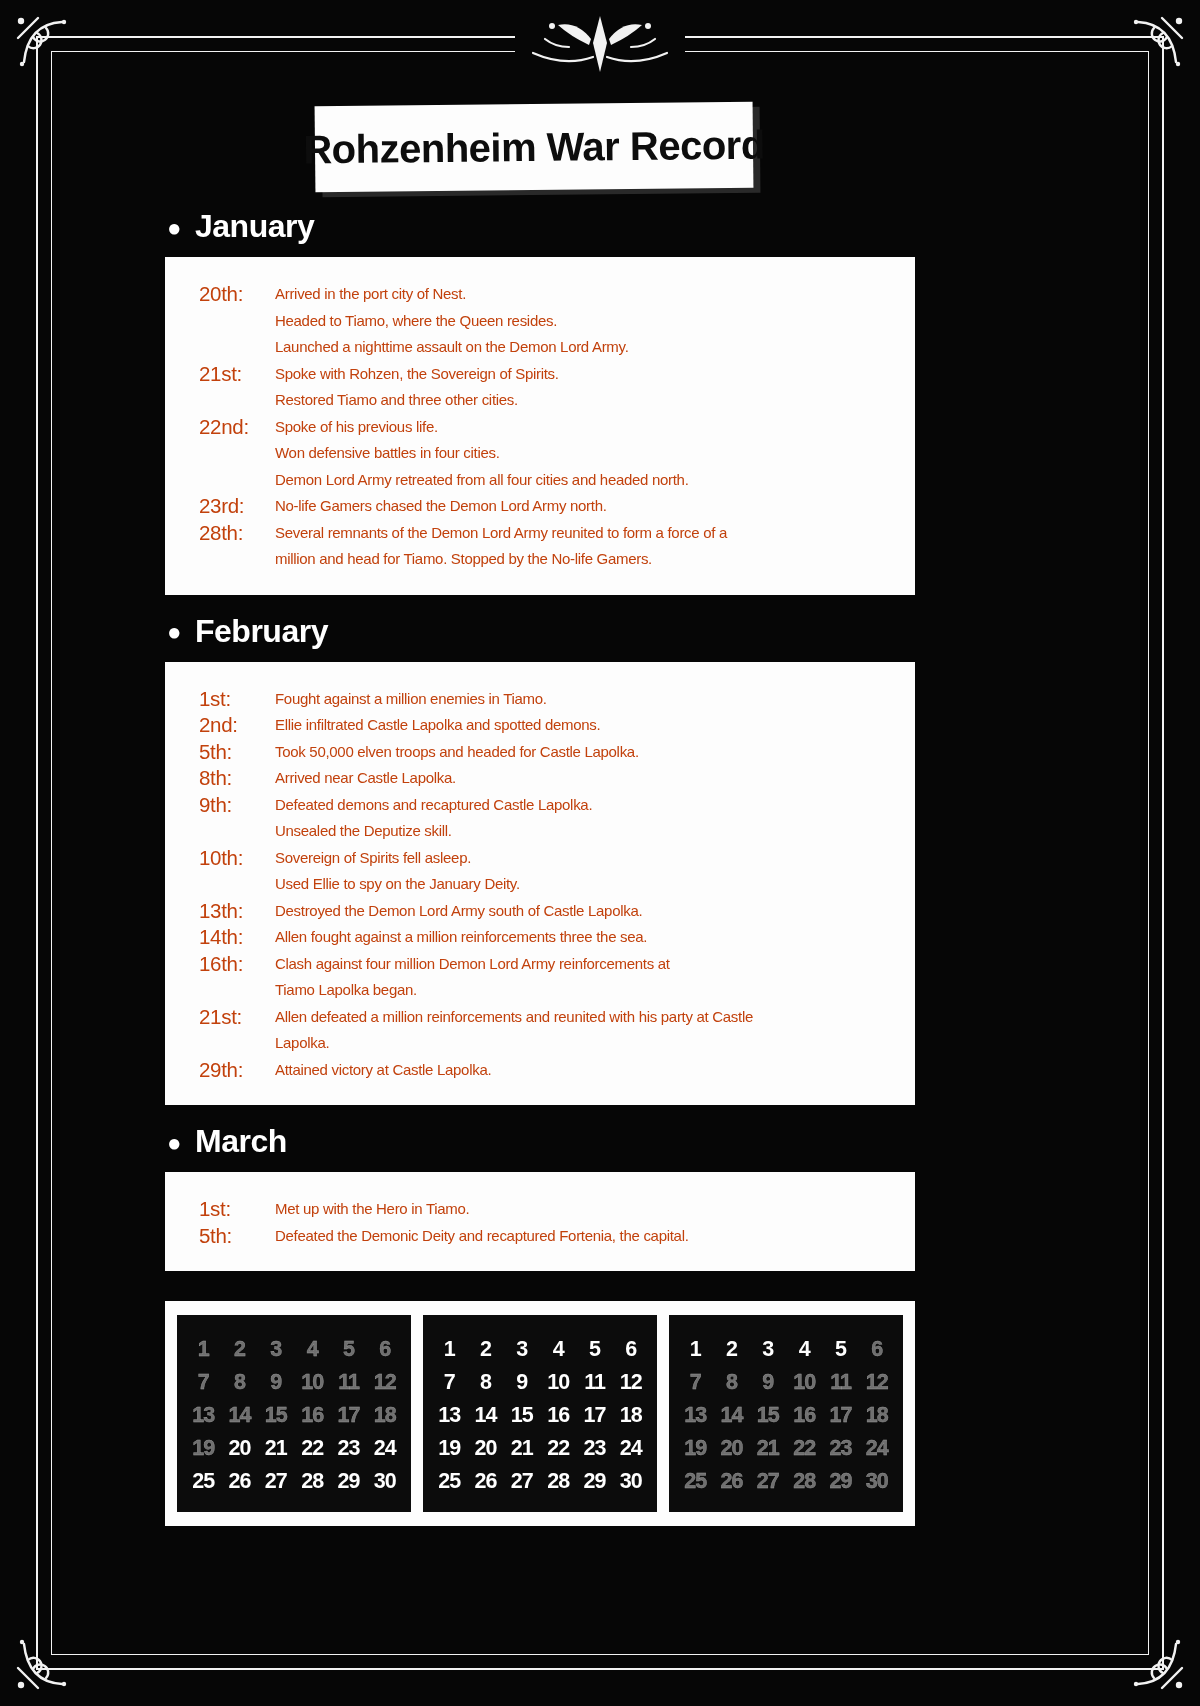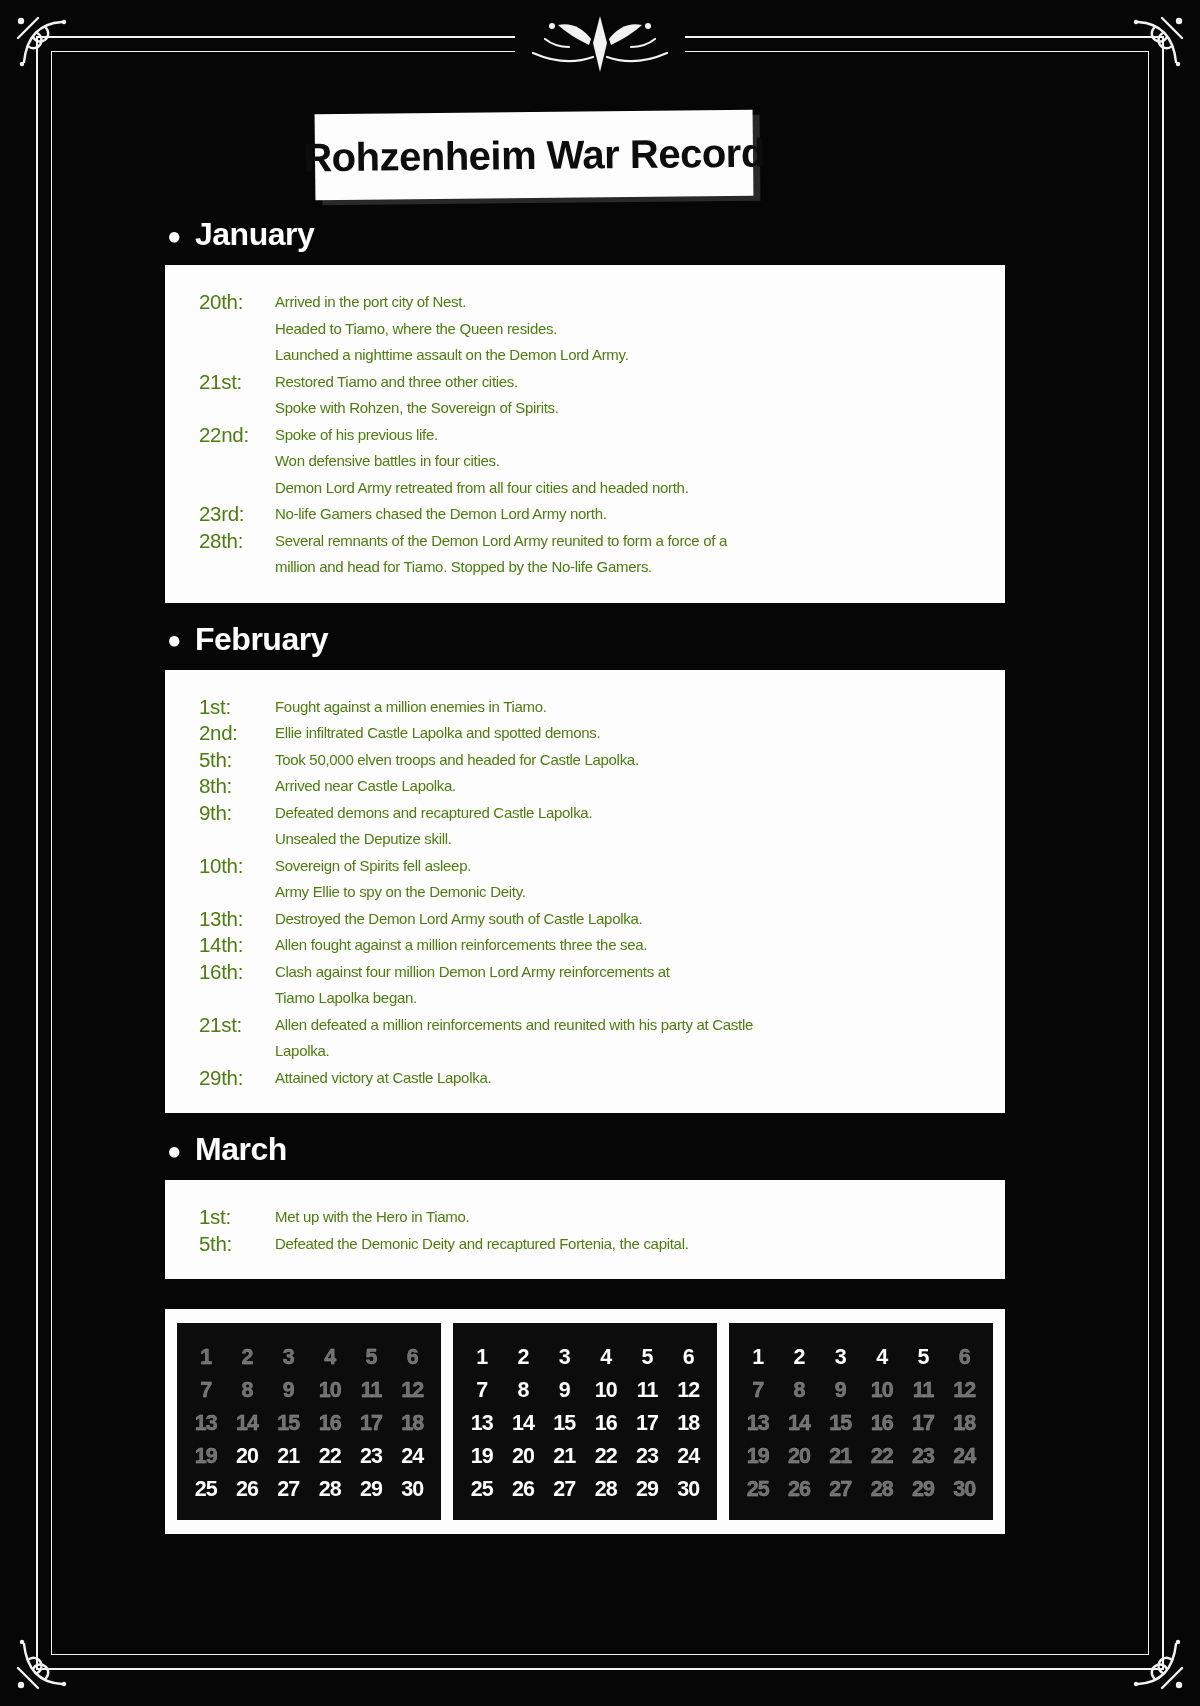--- a/index.html
+++ b/index.html
@@ -15,34 +15,34 @@
   .corner.tl { top:12px; left:12px; }
   .corner.tr { top:12px; right:12px; transform:scaleX(-1); }
   .corner.bl { bottom:12px; left:12px; transform:scaleY(-1); }
   .corner.br { bottom:12px; right:12px; transform:scale(-1,-1); }
   .top-ornament {
     position:absolute; top:6px; left:50%; transform:translateX(-50%);
     width:170px; height:78px; background:#060606; z-index:3;
     display:flex; align-items:center; justify-content:center;
   }
   
-  .content { position:absolute; left:165px; top:112px; width:840px; }
+  .content { position:absolute; left:165px; top:104px; width:750px; }
   .title-box {
     width:438px; height:86px; margin-left:150px; background:#fdfdfd;
     display:flex; align-items:center; justify-content:center;
     transform:rotate(-0.6deg);
     box-shadow:7px 5px 0 rgba(255,255,255,0.14);
   }
   .title-text { font-size:40px; font-weight:700; color:#0d0d0d; letter-spacing:-0.5px; white-space:nowrap; }
   .section-heading {
     color:#fff; font-size:32px; font-weight:700; letter-spacing:-0.5px;
     margin:18px 0 12px 2px; display:flex; align-items:center; gap:14px;
   }
   .bullet { font-size:24px; line-height:1; position:relative; top:1px; }
-  .panel { background:#fdfdfd; color:#4d7c0f; padding:24px 26px 22px 34px; }
+  .panel { background:#fdfdfd; color:#c2410c; padding:24px 26px 22px 34px; }
   .entry { display:flex; }
   .entry-date { flex:0 0 76px; width:76px; font-size:20.5px; line-height:26.5px; letter-spacing:-0.3px; }
   .entry-lines { flex:1; }
   .entry-line { font-size:15px; line-height:26.5px; letter-spacing:-0.3px; }
   
   .calendar-strip { margin-top:30px; background:#fdfdfd; padding:14px 12px; display:flex; gap:12px; }
   .calendar { background:#0c0c0c; flex:1; padding:22px 8px 18px; }
   .cal-grid { display:grid; grid-template-columns:repeat(6,1fr); row-gap:8px; }
   .day { text-align:center; font-size:21.5px; font-weight:700; letter-spacing:-1px; }
   .day.bright { color:#ffffff; }
@@ -133,22 +133,22 @@
             <div class="entry-date">20th:</div>
             <div class="entry-lines">
               <div class="entry-line">Arrived in the port city of Nest.</div>
               <div class="entry-line">Headed to Tiamo, where the Queen resides.</div>
               <div class="entry-line">Launched a nighttime assault on the Demon Lord Army.</div>
             </div>
           </div>
           <div class="entry">
             <div class="entry-date">21st:</div>
             <div class="entry-lines">
+              <div class="entry-line">Spoke with Rohzen, the Sovereign of Spirits.</div>
               <div class="entry-line">Restored Tiamo and three other cities.</div>
-              <div class="entry-line">Spoke with Rohzen, the Sovereign of Spirits.</div>
             </div>
           </div>
           <div class="entry">
             <div class="entry-date">22nd:</div>
             <div class="entry-lines">
               <div class="entry-line">Spoke of his previous life.</div>
               <div class="entry-line">Won defensive battles in four cities.</div>
               <div class="entry-line">Demon Lord Army retreated from all four cities and headed north.</div>
             </div>
           </div>
@@ -201,21 +201,21 @@
             <div class="entry-date">9th:</div>
             <div class="entry-lines">
               <div class="entry-line">Defeated demons and recaptured Castle Lapolka.</div>
               <div class="entry-line">Unsealed the Deputize skill.</div>
             </div>
           </div>
           <div class="entry">
             <div class="entry-date">10th:</div>
             <div class="entry-lines">
               <div class="entry-line">Sovereign of Spirits fell asleep.</div>
-              <div class="entry-line">Army Ellie to spy on the Demonic Deity.</div>
+              <div class="entry-line">Used Ellie to spy on the January Deity.</div>
             </div>
           </div>
           <div class="entry">
             <div class="entry-date">13th:</div>
             <div class="entry-lines">
               <div class="entry-line">Destroyed the Demon Lord Army south of Castle Lapolka.</div>
             </div>
           </div>
           <div class="entry">
             <div class="entry-date">14th:</div>

